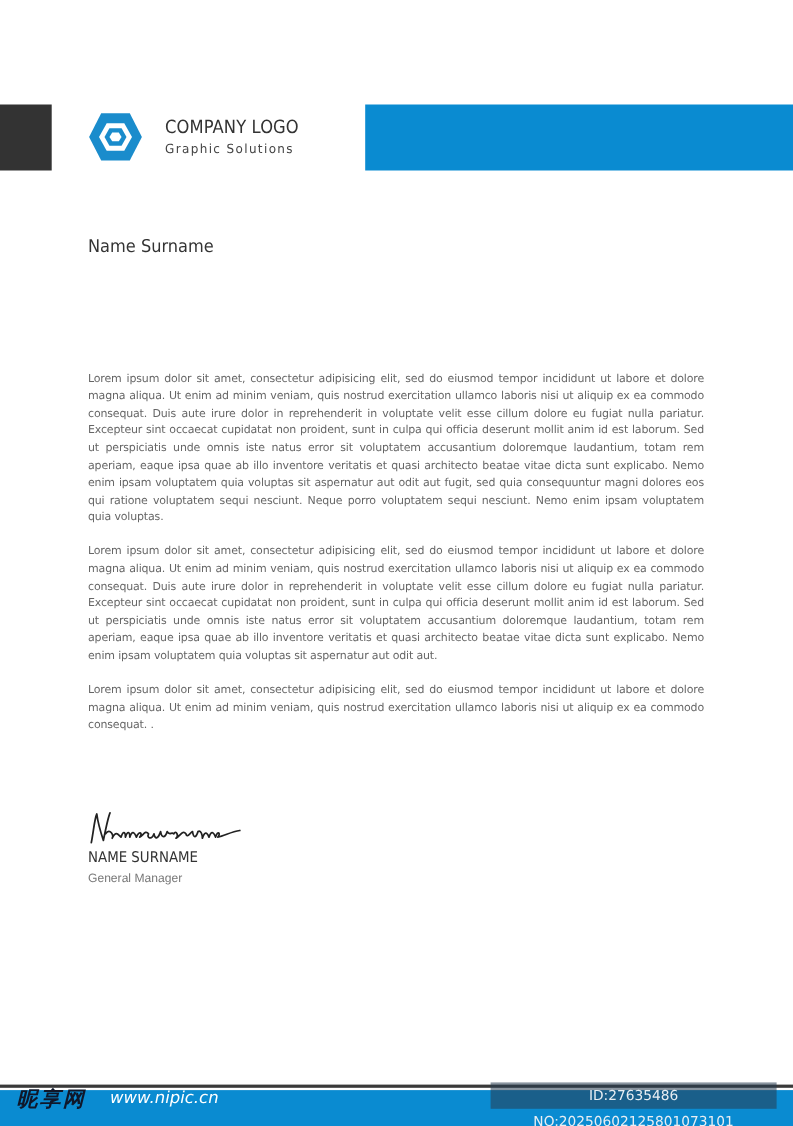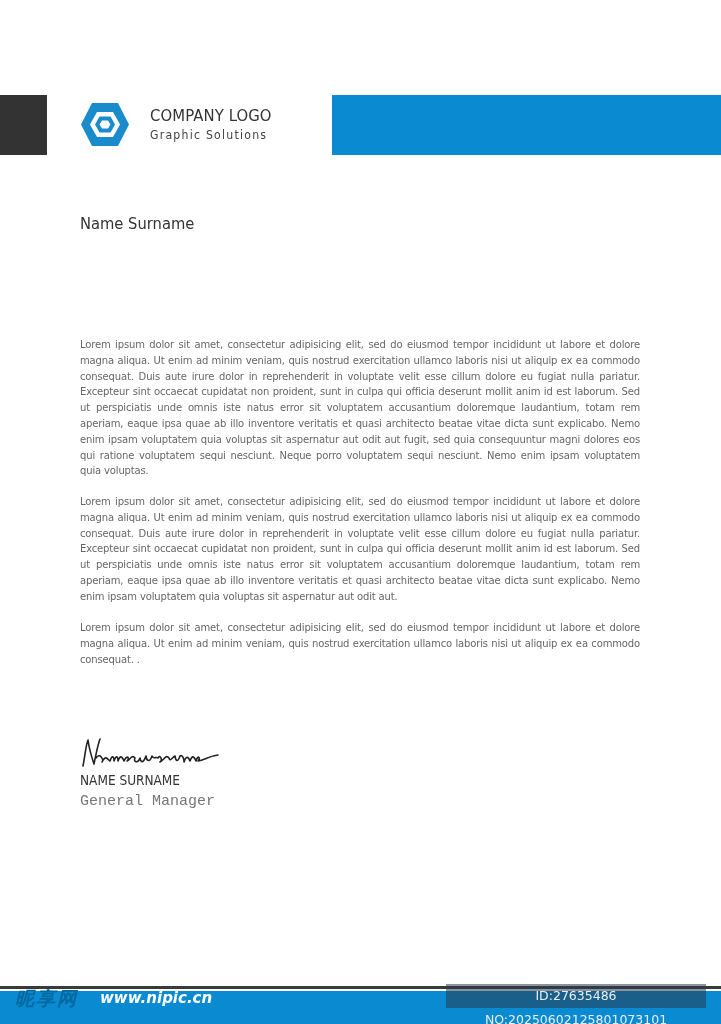--- a/index.html
+++ b/index.html
@@ -13,26 +13,26 @@
   .logo-icon { position: absolute; left: 79px; top: 101px; width: 52px; height: 47px; }
   .logo-title { position: absolute; left: 150px; top: 106px; font-size: 16.5px; color: #333; letter-spacing: 0.1px; font-family: "DejaVu Sans", sans-serif; transform: scaleX(0.9); transform-origin: left; }
   .logo-sub { position: absolute; left: 150px; top: 128px; font-size: 11.5px; color: #444; letter-spacing: 1.3px; font-family: "DejaVu Sans", sans-serif; transform: scaleX(0.95); transform-origin: left; }
   .recipient { position: absolute; left: 80px; top: 214px; font-size: 16px; color: #333; font-family: "DejaVu Sans", sans-serif; transform: scaleX(0.92); transform-origin: left; }
   .body-text { position: absolute; left: 80px; width: 560px; font-size: 10px; line-height: 15.8px; color: #666; text-align: justify; font-family: "DejaVu Sans", sans-serif; letter-spacing: -0.15px; }
   .p1 { top: 337px; }
   .p2 { top: 494px; }
   .p3 { top: 620px; }
   .signature { position: absolute; left: 80px; top: 736px; width: 140px; height: 34px; }
   .sig-name { position: absolute; left: 80px; top: 772px; font-size: 13.5px; color: #333; font-family: "DejaVu Sans", sans-serif; transform: scaleX(0.9); transform-origin: left; }
-  .sig-title { position: absolute; left: 80px; top: 793px; font-size: 15px; color: #777; font-family: Liberation Mono, monospace; }
+  .sig-title { position: absolute; left: 80px; top: 793px; font-size: 11px; color: #777; font-family: Liberation Sans, sans-serif; }
   .footer-line-dark { position: absolute; left: 0; top: 986px; width: 721px; height: 3px; background: #3a3a3a; }
   .footer-line-white { position: absolute; left: 0; top: 989px; width: 721px; height: 2px; background: #ffffff; }
   .footer-blue { position: absolute; left: 0; top: 991px; width: 721px; height: 33px; background: #0a8bd1; }
-  .wm-cn { position: absolute; left: 15px; top: 986px; font-size: 19px; font-weight: bold; font-style: italic; color: #0369a1; font-family: "DejaVu Sans", sans-serif; letter-spacing: 2px; }
-  .wm-url { position: absolute; left: 100px; top: 989px; font-size: 15px; font-weight: bold; font-style: italic; color: #ffffff; font-family: "DejaVu Sans", sans-serif; }
+  .wm-cn { position: absolute; left: 15px; top: 986px; font-size: 19px; font-weight: bold; font-style: italic; color: #0f172a; font-family: "DejaVu Sans", sans-serif; letter-spacing: 2px; }
+  .wm-url { position: absolute; left: 100px; top: 989px; font-size: 15px; font-weight: normal; font-style: italic; color: #ffffff; font-family: "DejaVu Sans", sans-serif; }
   .wm-id { position: absolute; left: 446px; top: 984px; width: 260px; height: 24px; background: rgba(40,60,80,0.55); color: #e8eef3; font-size: 12.5px; line-height: 24px; text-align: center; font-family: "DejaVu Sans", sans-serif; border-radius: 0; transform-origin: left; }
 </style>
 </head>
 <body>
 
 <div class="dark-block"></div>
 <div class="blue-bar"></div>
 
 <svg class="logo-icon" viewBox="0 0 52 47">
   <polygon points="13,2 39,2 50,23.5 39,45 13,45 2,23.5" fill="#1a8ccc"></polygon>

